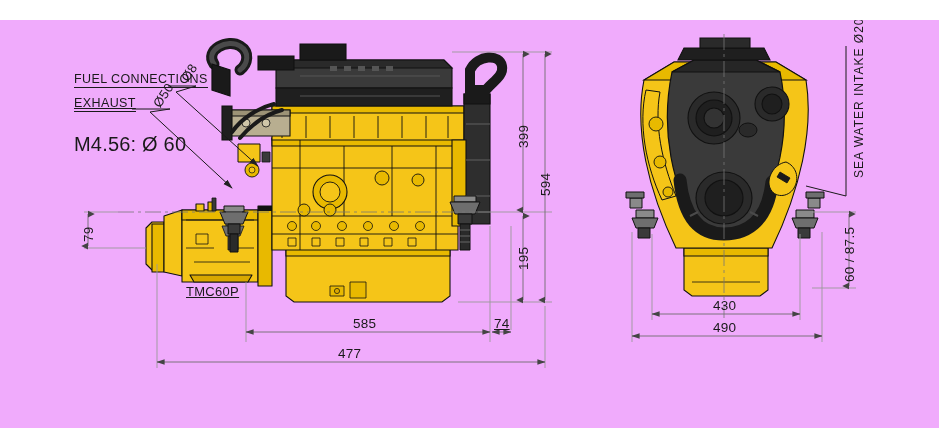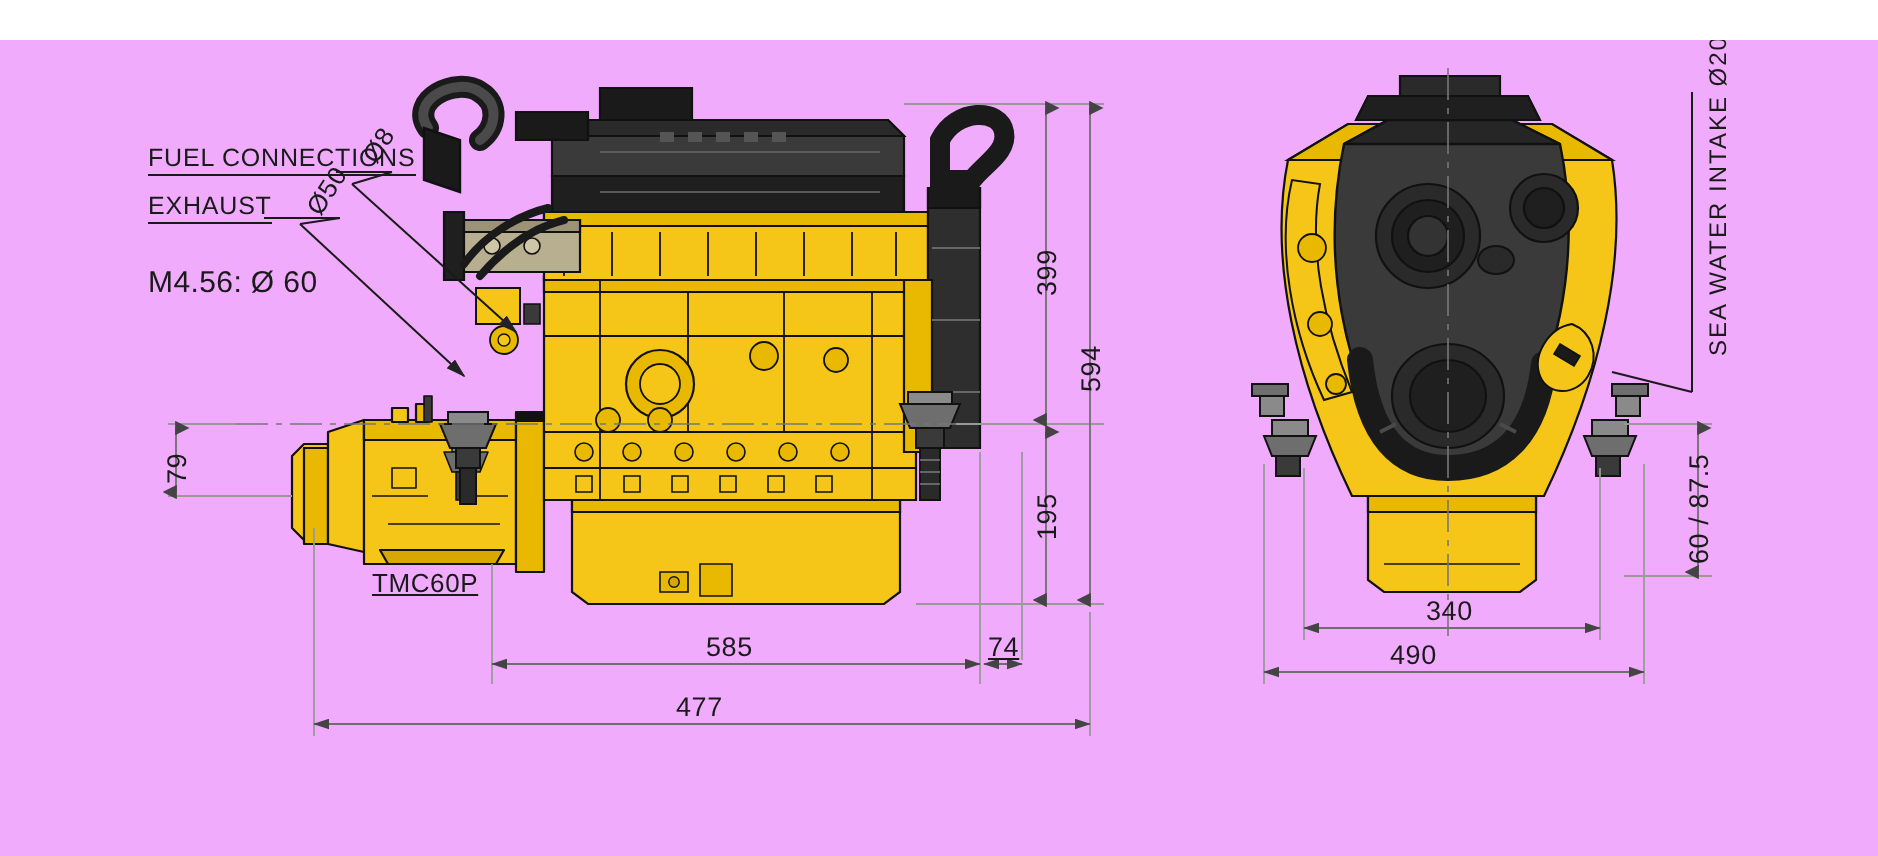--- a/index.html
+++ b/index.html
@@ -31,21 +31,21 @@
     color: #1a1a1a;
     font-family: "Liberation Sans", sans-serif;
     white-space: nowrap;
     letter-spacing: 0.2px;
   }
   .lbl-callout {
     font-size: 12.5px;
     letter-spacing: 0.4px;
   }
   .lbl-dia {
-    font-size: 15px;
+    font-size: 20px;
   }
   .lbl-part {
     font-size: 13px;
     letter-spacing: 0.3px;
     text-decoration: underline;
   }
   .lbl-dim {
     font-size: 13.5px;
     letter-spacing: 0.3px;
   }
@@ -416,21 +416,21 @@
       <path d="M632,316 L822,316" marker-start="url(#arL)" marker-end="url(#ar)"></path>
 
       <path d="M812,192 L856,192" stroke="#999"></path>
       <path d="M812,268 L856,268" stroke="#999"></path>
       <path d="M849,194 L849,266" marker-start="url(#arT)" marker-end="url(#arB)"></path>
     </g>
   </svg>
 
   <div class="label lbl-callout underline" style="left:74px; top:52px;">FUEL CONNECTIONS</div>
 
-  <div class="label lbl-callout underline" style="left:74px; top:76px;">EXHAUST</div>
+  <div class="label lbl-callout underline" style="left:74px; top:76px;text-decoration:underline;">EXHAUST</div>
 
   <div class="label lbl-dia" style="left:74px; top:113px;">M4.56: Ø 60</div>
 
   <div class="label lbl-callout rot-diag" style="left:178px; top:56px; font-size:13px;">Ø8</div>
 
   <div class="label lbl-callout rot-diag" style="left:150px; top:82px; font-size:13px;">Ø50</div>
 
   <div class="label lbl-callout rot90" style="left:852px; top:158px; font-size:12px; letter-spacing:1px;">SEA WATER INTAKE  Ø20</div>
 
   <div class="label lbl-part" style="left:186px; top:264px;">TMC60P</div>
@@ -442,20 +442,20 @@
   <div class="label lbl-dim rot90" style="left:516px; top:250px;">195</div>
 
   <div class="label lbl-dim rot90" style="left:81px; top:222px;">79</div>
 
   <div class="label lbl-dim" style="left:353px; top:296px;">585</div>
 
   <div class="label lbl-dim" style="left:494px; top:296px;text-decoration:underline;">74</div>
 
   <div class="label lbl-dim" style="left:338px; top:326px;">477</div>
 
-  <div class="label lbl-dim" style="left:713px; top:278px;">340</div>
-
-  <div class="label lbl-dim" style="left:695px; top:300px;text-align:center;">490</div>
+  <div class="label lbl-dim" style="left:713px; top:278px;">430</div>
+
+  <div class="label lbl-dim" style="left:713px; top:300px;text-align:center;">490</div>
 
   <div class="label lbl-dim rot90" style="left:842px; top:262px;">60 / 87.5</div>
 
 
 </div>
 
 </body></html>

